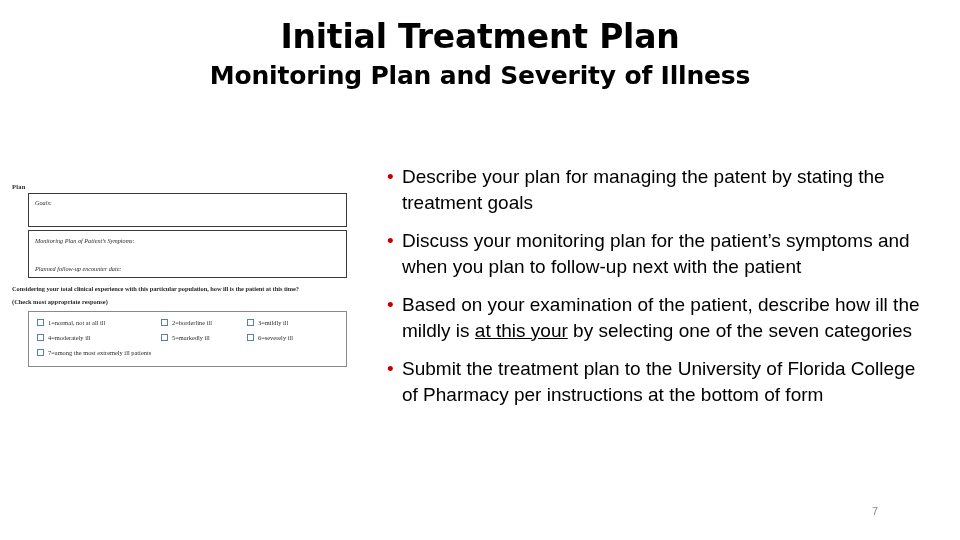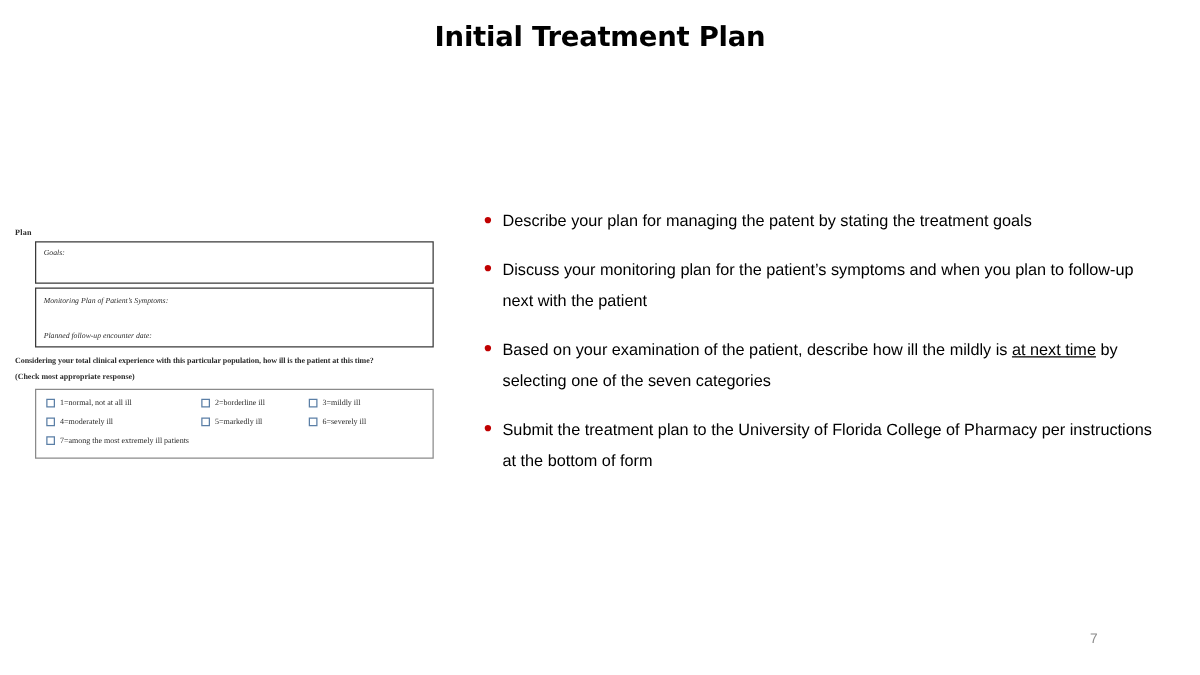--- a/index.html
+++ b/index.html
@@ -18,21 +18,21 @@
   
   .title-block {
     position: absolute;
     left: 0;
     top: 18px;
     width: 960px;
     text-align: center;
   }
   .slide-title {
     font-family: "DejaVu Sans", sans-serif;
-    font-size: 22px;
+    font-size: 33px;
     font-weight: bold;
     color: #000000;
     line-height: 1.18;
     letter-spacing: -0.2px;
   }
   .slide-subtitle {
     font-family: "DejaVu Sans", sans-serif;
     font-size: 25px;
     font-weight: bold;
     color: #000000;
@@ -58,21 +58,21 @@
     font-size: 19px;
     line-height: 25px;
     width: 19px;
     flex: 0 0 19px;
     text-align: left;
     padding-left: 4px;
     box-sizing: border-box;
   }
   .bullet-text {
     font-family: "Liberation Sans", sans-serif;
-    font-size: 13px;
+    font-size: 19px;
     color: #000000;
     line-height: 25.5px;
     flex: 1;
   }
   .bullet-text u {
     text-decoration: underline;
   }
 
   
   .form-figure {
@@ -183,20 +183,21 @@
     font-family: "Liberation Sans", sans-serif;
     font-size: 11px;
     color: #8c8c8c;
   }
 </style>
 </head>
 <body>
 
 <div class="title-block">
   <div class="slide-title">Initial Treatment Plan</div>
+  <div class="slide-subtitle">Monitoring Plan and Severity of Illness</div>
 </div>
 
 <div class="form-figure">
 
   <div class="form-label-plan">Plan</div>
 
   <div class="form-inset">
 
     <div class="form-box box-goals">
       <div class="form-italic">Goals:</div>
@@ -266,21 +267,21 @@
 
   <div class="bullet-item">
     <span class="bullet-marker">•</span>
     <span class="bullet-text">
       <span>Discuss your monitoring plan for the patient’s symptoms and when you plan to follow-up next with the patient</span>
     </span>
   </div>
 
   <div class="bullet-item">
     <span class="bullet-marker">•</span>
-    <span class="bullet-text"><span>Based on your examination of the patient, describe how ill the mildly is </span><u>at next time</u><span> by selecting one of the seven categories</span></span>
+    <span class="bullet-text"><span>Based on your examination of the patient, describe how ill the mildly is </span><u>at this your</u><span> by selecting one of the seven categories</span></span>
   </div>
 
   <div class="bullet-item">
     <span class="bullet-marker">•</span>
     <span class="bullet-text">
       <span>Submit the treatment plan to the University of Florida College of Pharmacy per instructions at the bottom of form</span>
     </span>
   </div>
 
 </div>

